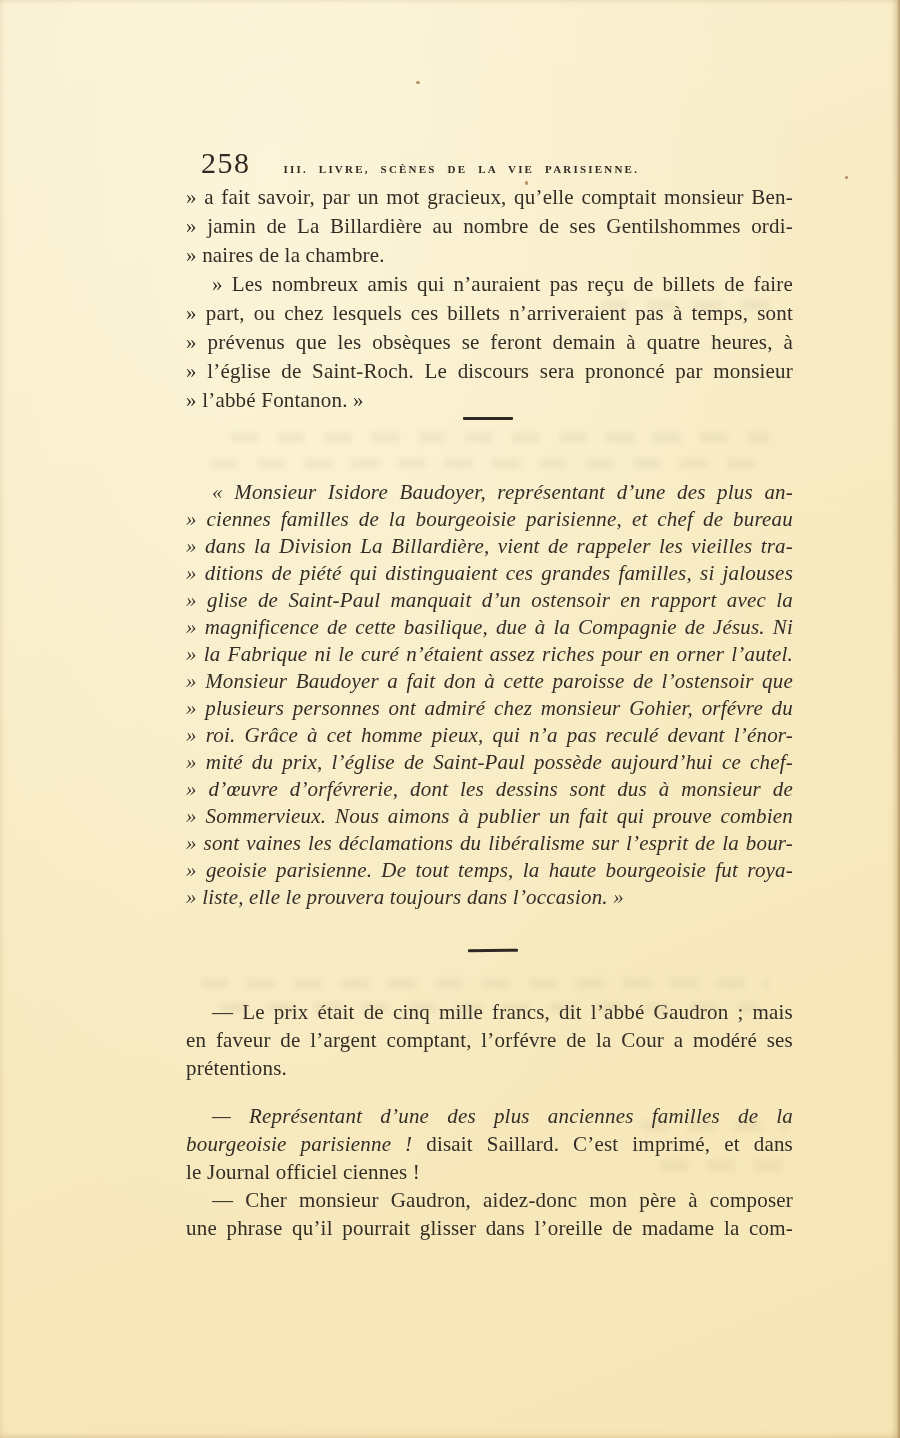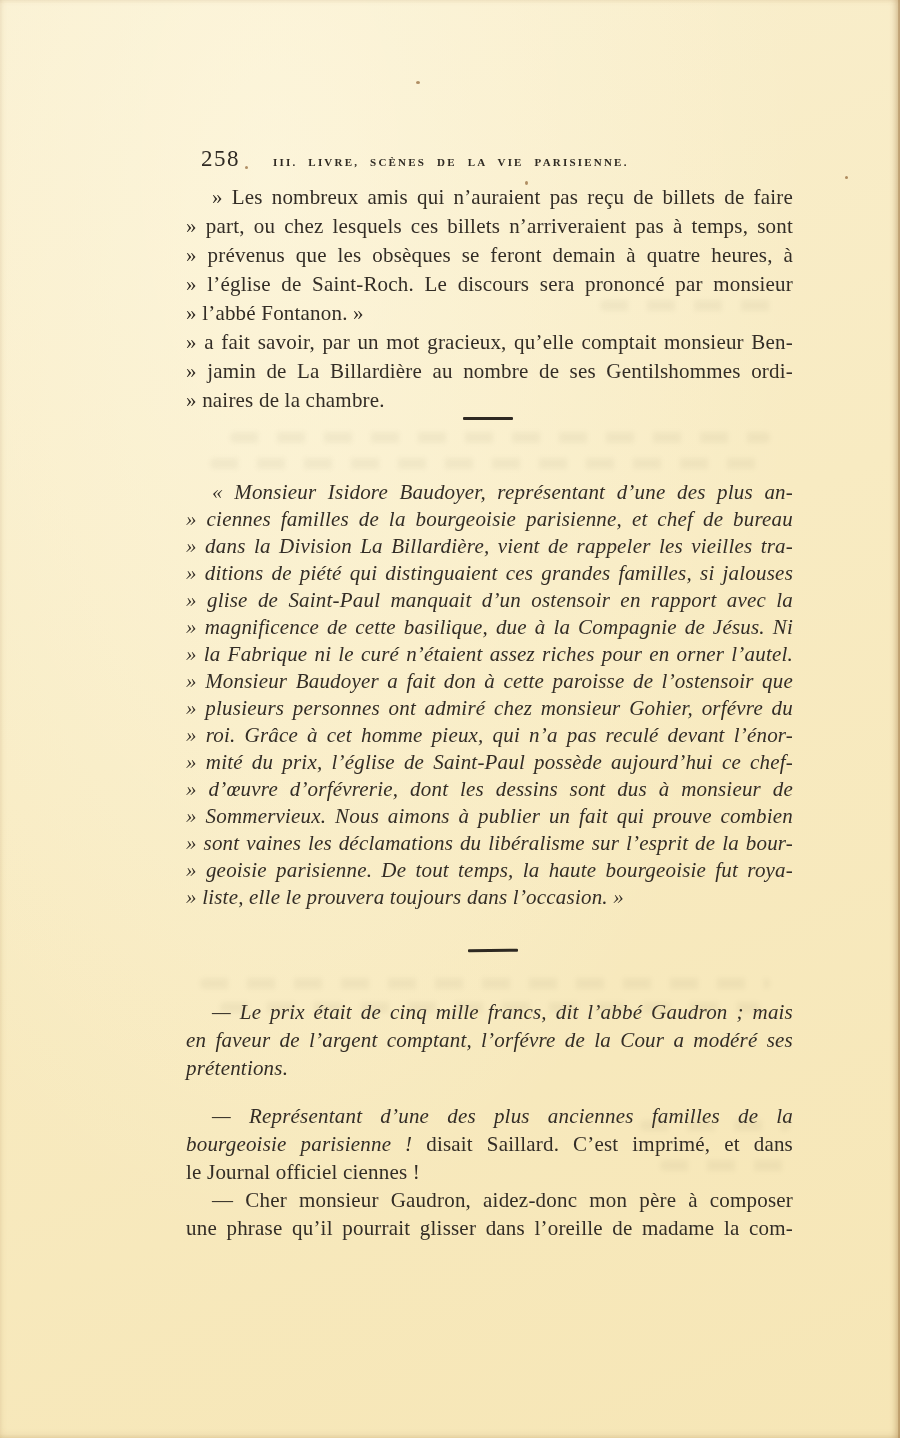--- a/index.html
+++ b/index.html
@@ -26,41 +26,41 @@
       inset 4px 0 6px -3px rgba(146,100,44,0.10),
       inset 0 -5px 8px -4px rgba(146,100,44,0.16),
       inset 0 4px 8px -5px rgba(146,100,44,0.08);
   }
   .header {
     position: absolute; left: 201px; top: 146px; width: 600px;
     display: flex; align-items: baseline;
     white-space: nowrap;
   }
   .page-number {
-    font-size: 23px; letter-spacing: 1.5px; color: #2f2a23;
+    font-size: 30px; letter-spacing: 1.5px; color: #2f2a23;
   }
   .running-title {
     margin-left: 33px;
     font-size: 11px; font-weight: bold;
     letter-spacing: 2.2px; word-spacing: 6px;
     color: #2f2a23;
   }
   .text-block {
     position: absolute; left: 186px; top: 183px; width: 607px;
     font-size: 21px; line-height: 29px;
     letter-spacing: 0.2px;
     color: #332d26;
   }
   .para { margin: 0; }
   .line { display: block; }
   .just { text-align: justify; text-align-last: justify; }
   .left { text-align: left; text-align-last: left; }
   .indent { text-indent: 26px; }
   .p3 { line-height: 27px; margin-top: 59px; font-style: italic; }
-  .p4 { line-height: 28px; margin-top: 46px; font-style: italic; }
+  .p4 { line-height: 28px; margin-top: 46px; }
   .p5, .p6 { line-height: 28px; }
   .italic { font-style: italic; margin-top: 20px; }
   .rule {
     height: 3px; width: 50px; background: #2e2922; border-radius: 1px;
   }
   .rule-1 { margin: 2px 0 0 277px; }
   .rule-2 { margin: 38px 0 0 282px; transform: rotate(-0.8deg); }
   
   .ghost-row {
     position: absolute; height: 11px; pointer-events: none;
@@ -75,32 +75,32 @@
 
 <div class="page">
 
   <div class="header">
     <span class="page-number">258</span>
     <span class="running-title">III. LIVRE, SCÈNES DE LA VIE PARISIENNE.</span>
   </div>
 
   <div class="text-block">
 
+    <div class="para p1">
+      <span class="line just">» a fait savoir, par un mot gracieux, qu’elle comptait monsieur Ben-</span>
+      <span class="line just">» jamin de La Billardière au nombre de ses Gentilshommes ordi-</span>
+      <span class="line left">» naires de la chambre.</span>
+    </div>
+
     <div class="para p2">
       <span class="line just indent">» Les nombreux amis qui n’auraient pas reçu de billets de faire</span>
       <span class="line just">» part, ou chez lesquels ces billets n’arriveraient pas à temps, sont</span>
       <span class="line just">» prévenus que les obsèques se feront demain à quatre heures, à</span>
       <span class="line just">» l’église de Saint-Roch. Le discours sera prononcé par monsieur</span>
       <span class="line left">» l’abbé Fontanon. »</span>
-    </div>
-
-    <div class="para p1">
-      <span class="line just">» a fait savoir, par un mot gracieux, qu’elle comptait monsieur Ben-</span>
-      <span class="line just">» jamin de La Billardière au nombre de ses Gentilshommes ordi-</span>
-      <span class="line left">» naires de la chambre.</span>
     </div>
 
     <div class="rule rule-1"></div>
 
     <div class="para p3">
       <span class="line just indent">« Monsieur Isidore Baudoyer, représentant d’une des plus an-</span>
       <span class="line just">» ciennes familles de la bourgeoisie parisienne, et chef de bureau</span>
       <span class="line just">» dans la Division La Billardière, vient de rappeler les vieilles tra-</span>
       <span class="line just">» ditions de piété qui distinguaient ces grandes familles, si jalouses</span>
       <span class="line just">» glise de Saint-Paul manquait d’un ostensoir en rapport avec la</span>

